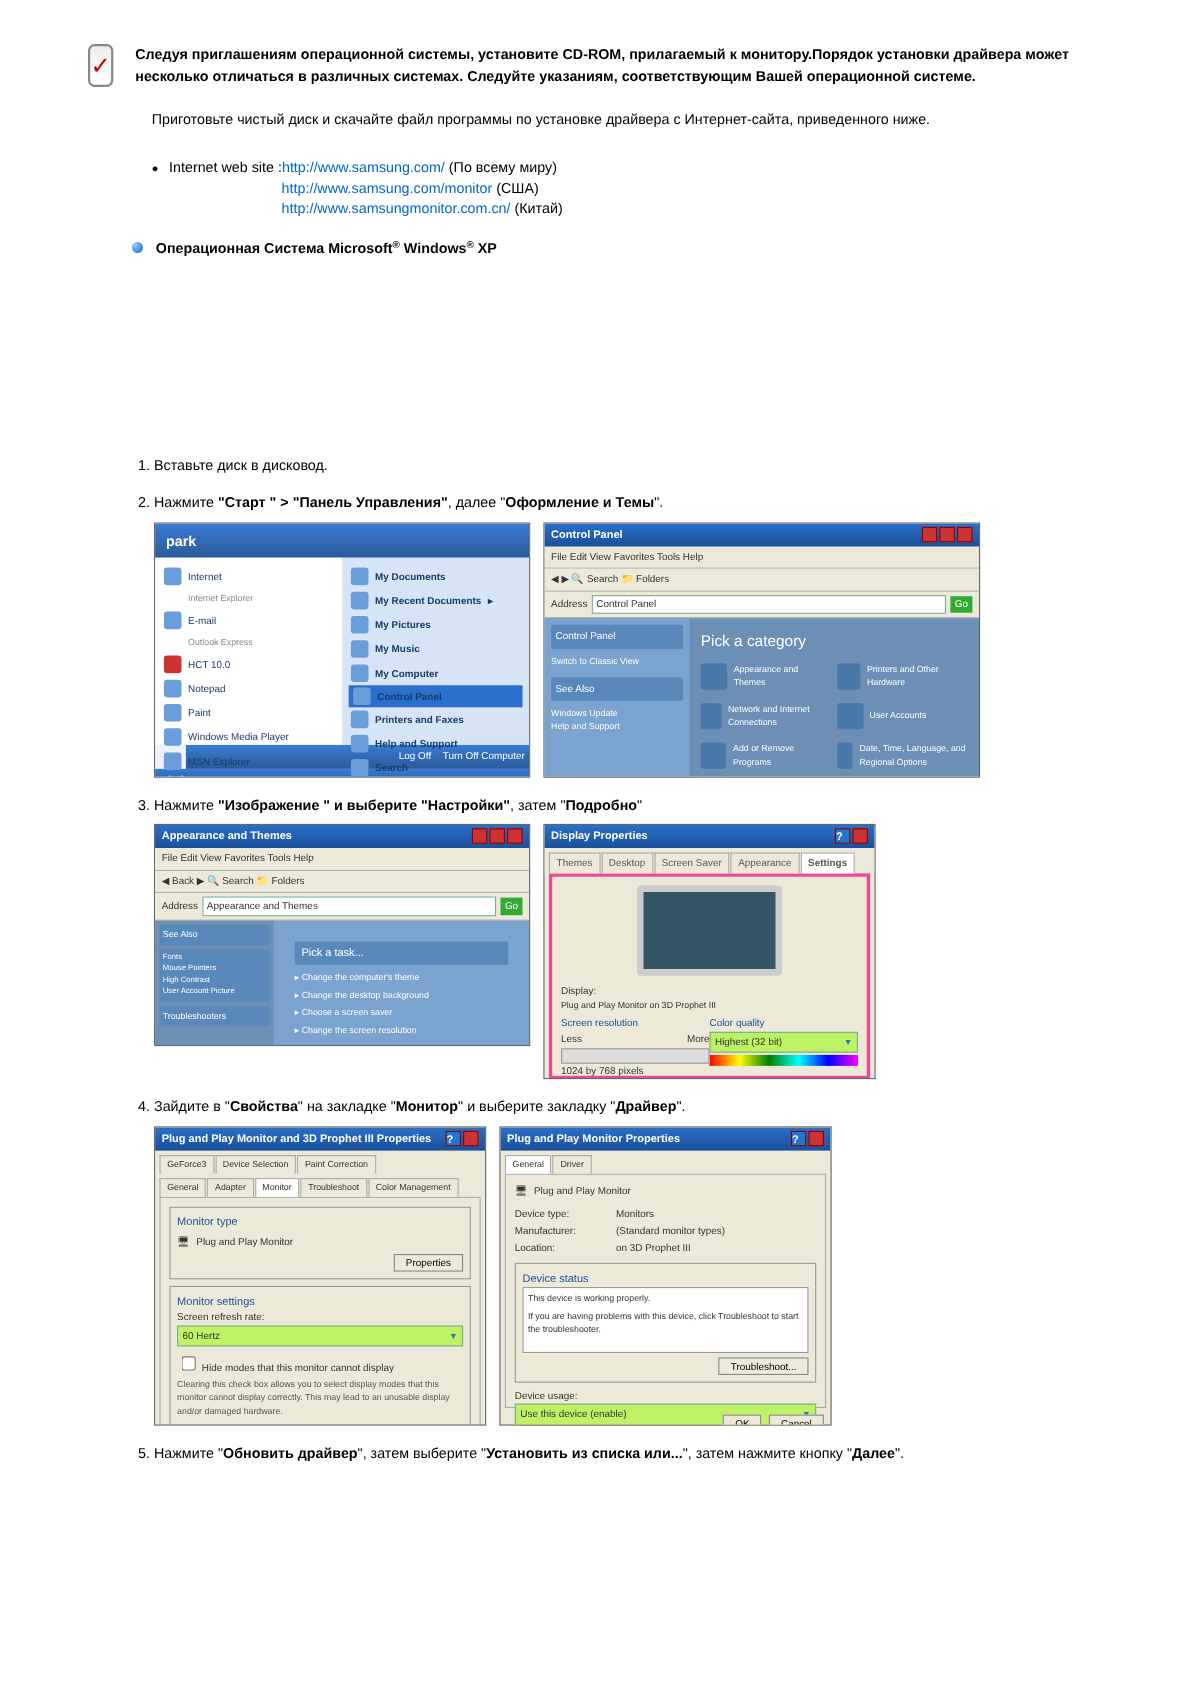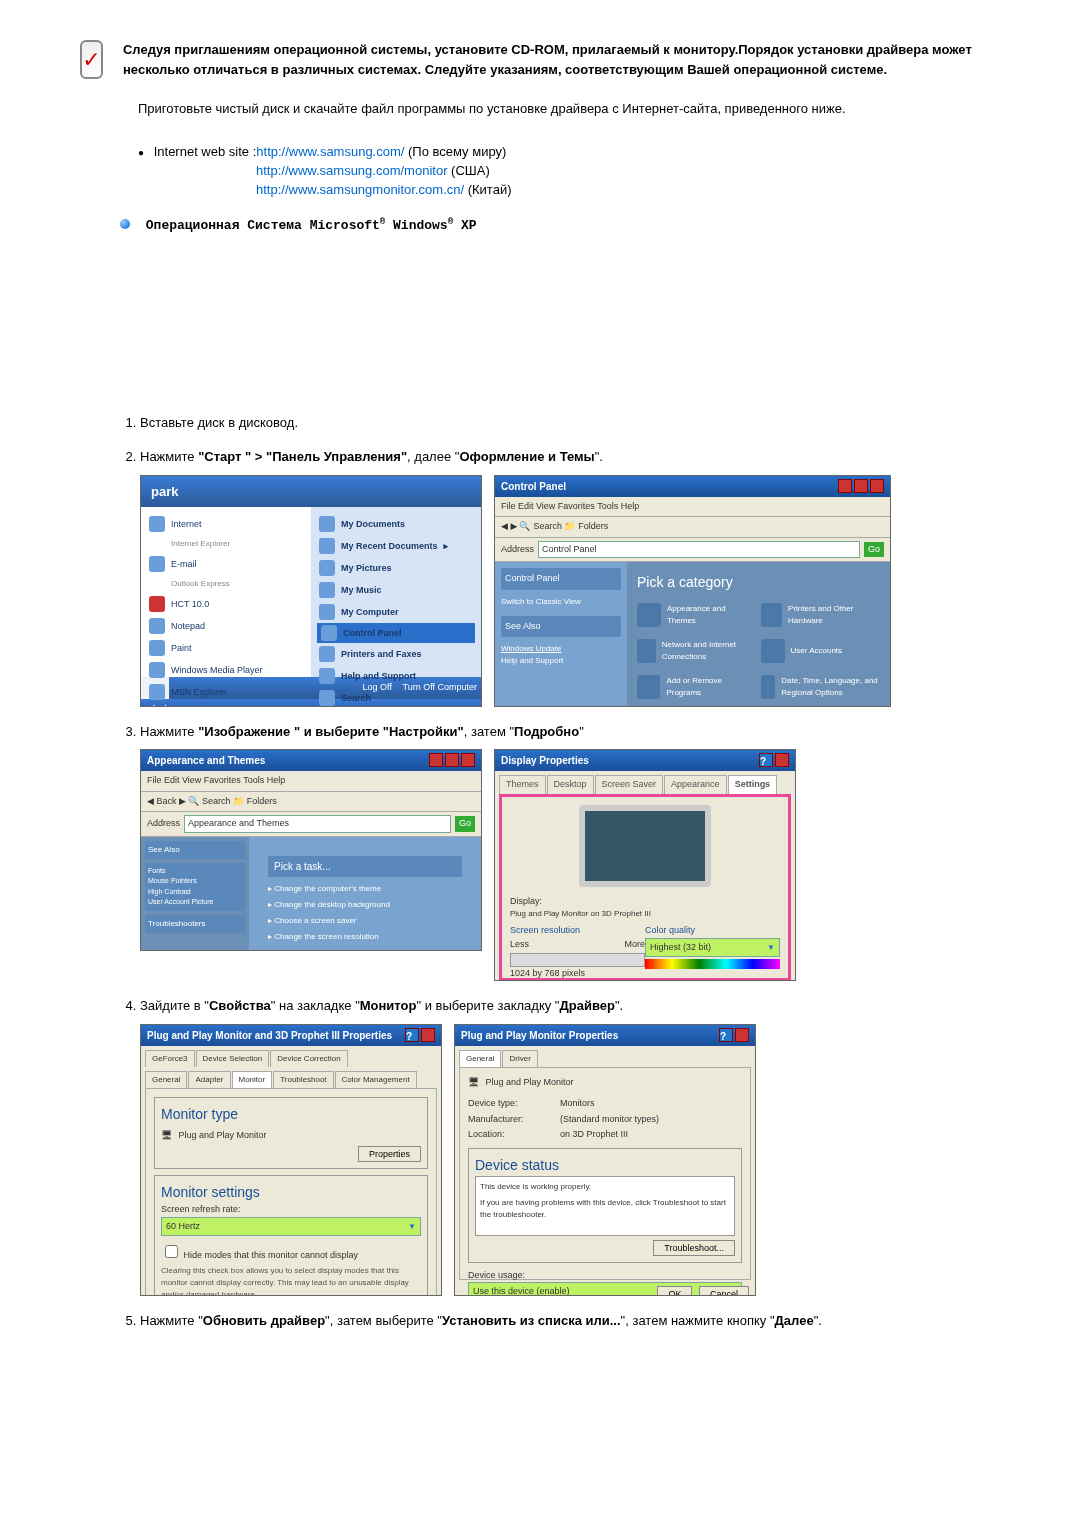--- a/index.html
+++ b/index.html
@@ -40,21 +40,20 @@
   }
   .links-block {
     margin: 25px 0 20px 58px;
   }
   .links-block div { margin-bottom: 4px; }
   .link { color: #0066cc; text-decoration: none; }
   .bullet { font-size: 10px; margin-right: 6px; }
   .os-header {
     margin: 20px 0 20px 40px;
     font-weight: bold;
-    font-family: Liberation Mono, monospace;
   }
   .blue-dot {
     display: inline-block;
     width: 10px; height: 10px;
     background: radial-gradient(circle at 30% 30%, #9cf, #0066cc);
     border-radius: 50%;
     margin-right: 8px;
   }
   sup { font-size: 9px; }
   ol.steps {
@@ -143,21 +142,21 @@
   .dp-slider{height:12px;background:#ddd;border:1px solid #999;margin-top:2px;position:relative;}
   .dp-btns button, .win-btn{font-size:9px;padding:2px 10px;margin-left:4px;background:#ece9d8;border:1px solid #888;}
 
   
   .adv-props { width:300px; height:270px; background:#ece9d8;}
   .adv-tabs{display:flex;flex-wrap:wrap;padding:4px 4px 0;gap:1px;}
   .adv-tab{border:1px solid #aaa;border-bottom:none;padding:2px 6px;font-size:8px;background:#ece9d8;}
   .adv-tab.active{background:#fff;}
   .adv-body{border:1px solid #aaa;margin:0 4px;padding:8px;height:195px;font-size:9px;}
   .grp{border:1px solid #999;padding:6px;margin-bottom:6px;}
-  .grp legend, .grp-title{color:#1a4f99;font-size:14px;}
+  .grp legend, .grp-title{color:#1a4f99;font-size:10px;}
   .dropdown{border:1px solid #7a9;background:#bef264;padding:2px 4px;display:flex;justify-content:space-between;align-items:center;}
   .chev{color:#2a6fc9;font-size:8px;}
 
   .monitor-props{width:300px;height:270px;background:#ece9d8;}
   .bottom-btns{text-align:right;padding:6px;}
 </style>
 </head>
 <body>
 
 <div class="top-section">
@@ -294,21 +293,21 @@
         <div class="addr-bar">
             <span>Address</span>
             <span class="addr">Control Panel</span>
             <span style="background:#3a3;color:#fff;padding:1px 4px;">Go</span>
           </div>
         <div class="cp-body">
           <div class="cp-side">
             <div class="cp-side-box">Control Panel</div>
             <div style="font-size:8px;">Switch to Classic View</div>
             <div class="cp-side-box" style="margin-top:8px;">See Also</div>
-            <div style="font-size:8px;text-decoration:underline;">Windows Update</div>
+            <div style="font-size:8px;">Windows Update</div>
             <div style="font-size:8px;">Help and Support</div>
           </div>
           <div class="cp-main">
             <div class="cp-header">Pick a category</div>
             <div style="display:grid;grid-template-columns:1fr 1fr;gap:4px;">
               <div class="cp-cat">
                   <span class="cp-cat-icon"></span>
                   <span>Appearance and Themes</span>
                 </div>
               <div class="cp-cat">
@@ -431,21 +430,21 @@
         <div class="ss-title">
             <span>Plug and Play Monitor and 3D Prophet III Properties</span>
             <span class="ctrl">
               <span style="background:#27c;">?</span>
               <span></span>
             </span>
           </div>
         <div class="adv-tabs">
           <div class="adv-tab">GeForce3</div>
           <div class="adv-tab">Device Selection</div>
-          <div class="adv-tab">Device Correction</div>
+          <div class="adv-tab">Paint Correction</div>
         </div>
         <div class="adv-tabs">
           <div class="adv-tab">General</div>
           <div class="adv-tab">Adapter</div>
           <div class="adv-tab active">Monitor</div>
           <div class="adv-tab">Troubleshoot</div>
           <div class="adv-tab">Color Management</div>
         </div>
         <div class="adv-body">
           <div class="grp">

